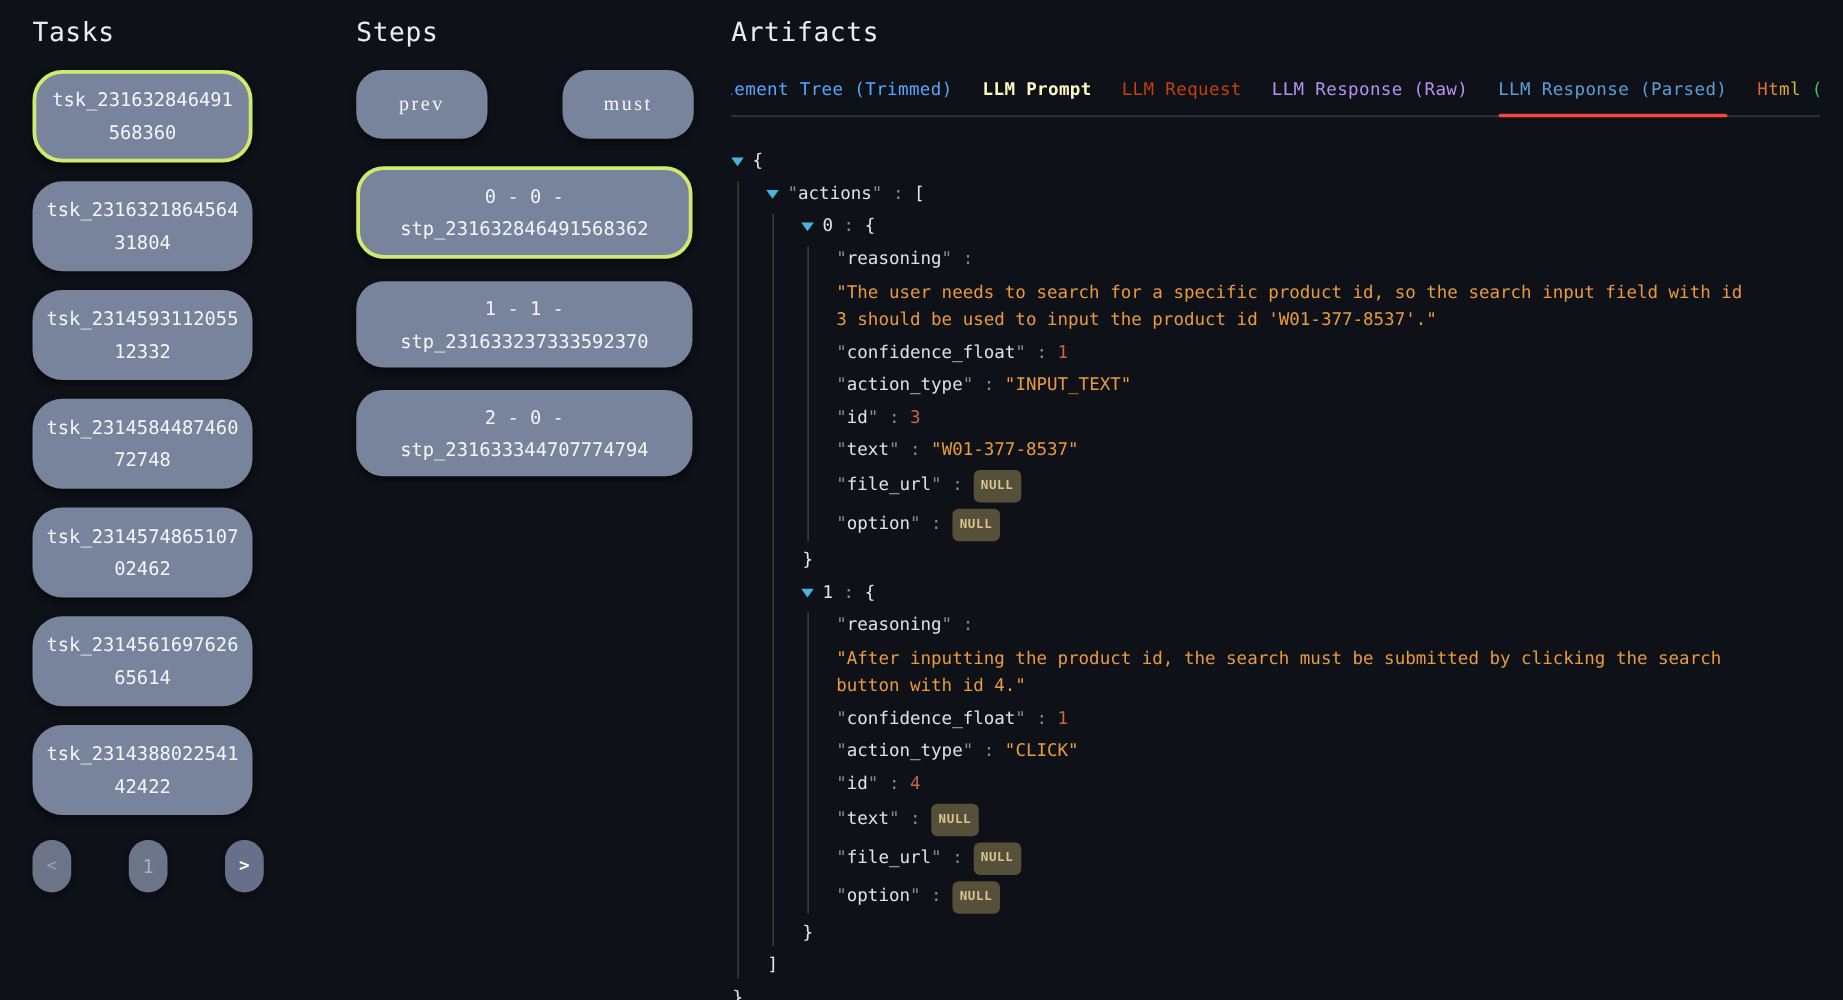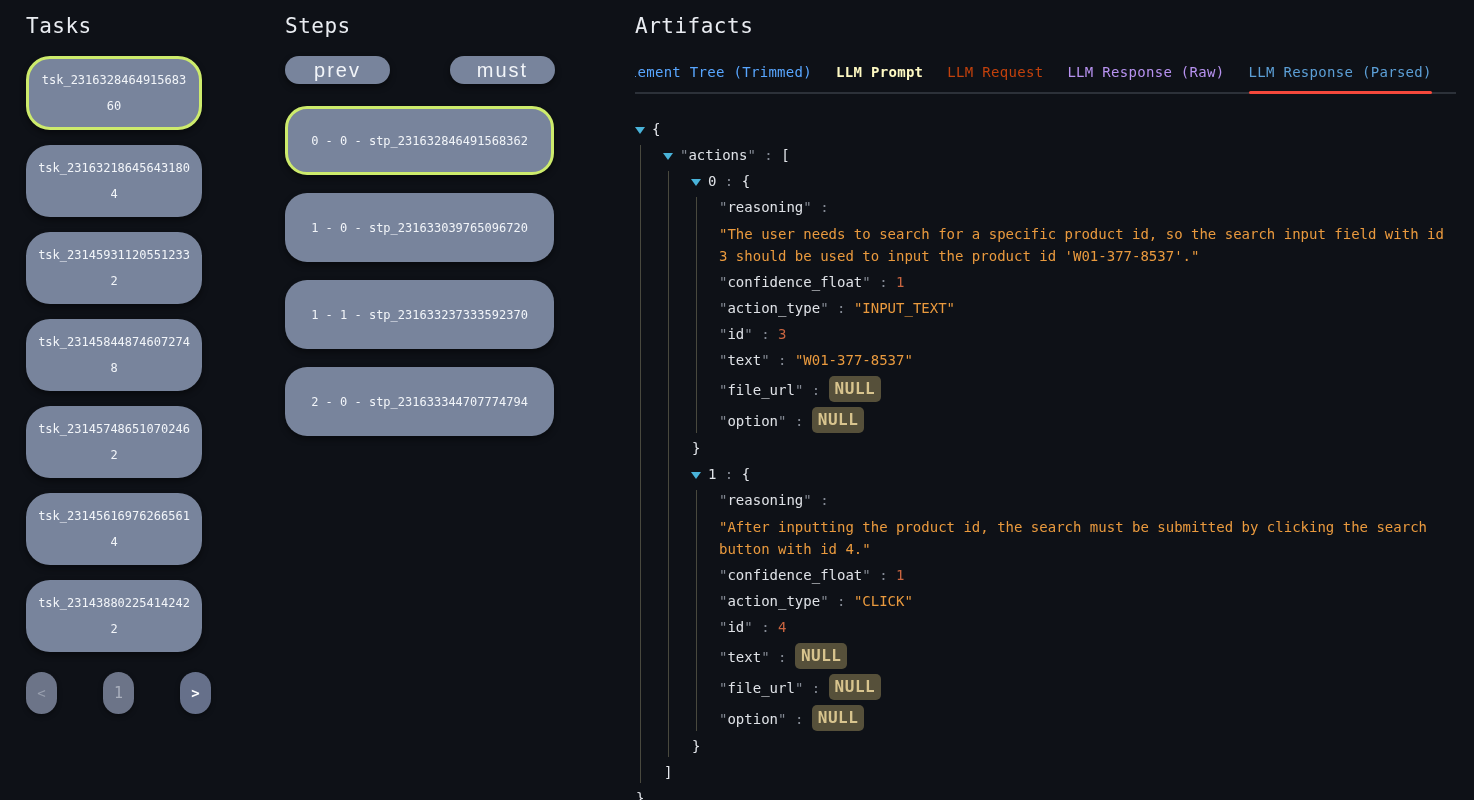--- a/index.html
+++ b/index.html
@@ -30,31 +30,31 @@
   h1{
     font-size:21px;
     font-weight:500;
     color:#e9ecf1;
     letter-spacing:.5px;
     margin:14px 0 18px 0;
   }
   
   .tasks-col{width:185px;margin-left:26px;flex:none;}
   .steps-col{width:270px;margin-left:74px;flex:none;}
-  .artifacts-col{flex:1;margin-left:80px;padding-right:18px;min-width:0;}
+  .artifacts-col{flex:1;margin-left:30px;padding-right:18px;min-width:0;}
 
   
   .task-btn,.step-btn{
     display:flex;align-items:center;justify-content:center;
     background:var(--btn);
     color:var(--btn-text);
     border:none;
     border-radius:24px;
     font-family:"DejaVu Sans Mono", monospace;
-    font-size:12px;
+    font-size:15px;
     line-height:26px;
     text-align:center;
     padding:8px 10px;
     box-shadow:0 3px 6px rgba(0,0,0,.45);
     cursor:pointer;
     overflow-wrap:anywhere;
     word-break:break-all;
   }
   .task-btn{width:176px;min-height:72px;margin-bottom:15px;}
   .task-btn.selected,.step-btn.selected{
@@ -76,26 +76,26 @@
     font-size:14px;
     cursor:pointer;
     box-shadow:0 2px 5px rgba(0,0,0,.4);
   }
   .pg.prev{color:#99a0af;}
   .pg.num{color:#aab0bd;font-size:15px;}
   .pg.next{color:#ffffff;font-weight:bold;background:#66708a;}
   
   .step-nav{display:flex;justify-content:space-between;width:270px;margin-bottom:22px;}
   .step-nav button{
-    width:105px;height:28px;
+    width:105px;height:55px;
     border:none;border-radius:21px;
     background:var(--btn);
     color:var(--btn-text);
-    font-family:Liberation Sans, sans-serif;
-    font-size:20px;
+    font-family:Liberation Serif, serif;
+    font-size:16px;
     letter-spacing:2px;
     cursor:pointer;
     box-shadow:0 3px 6px rgba(0,0,0,.45);
   }
   
   .tabstrip-clip{overflow:hidden;}
   .tabstrip{
     display:flex;
     gap:24px;
     border-bottom:2px solid var(--track);
@@ -158,21 +158,21 @@
     max-width:735px;
     white-space:normal;
     overflow-wrap:break-word;
     line-height:22px;
     color:var(--jstr);
   }
   .jnull{
     display:inline-block;
     background:var(--null-bg);
     color:var(--null-text);
-    font-size:16px;
+    font-size:10px;
     font-weight:bold;
     letter-spacing:.5px;
     padding:2px 6px 3px 6px;
     border-radius:5px;
     vertical-align:1px;
   }
 </style>
 </head>
 <body>
 
@@ -196,23 +196,20 @@
 
 <section class="steps-col">
   <h1>Steps</h1>
   <div class="step-nav">
     <button>prev</button>
     <button>must</button>
   </div>
   <div id="step-list">
       <button class="step-btn selected">
         <span class="lbl">0 - 0 - stp_231632846491568362</span>
-      </button>
-      <button class="step-btn">
-        <span class="lbl">1 - 0 - stp_231633039765096720</span>
       </button>
       <button class="step-btn">
         <span class="lbl">1 - 1 - stp_231633237333592370</span>
       </button>
       <button class="step-btn">
         <span class="lbl">2 - 0 - stp_231633344707774794</span>
       </button>
     </div>
 </section>
 

